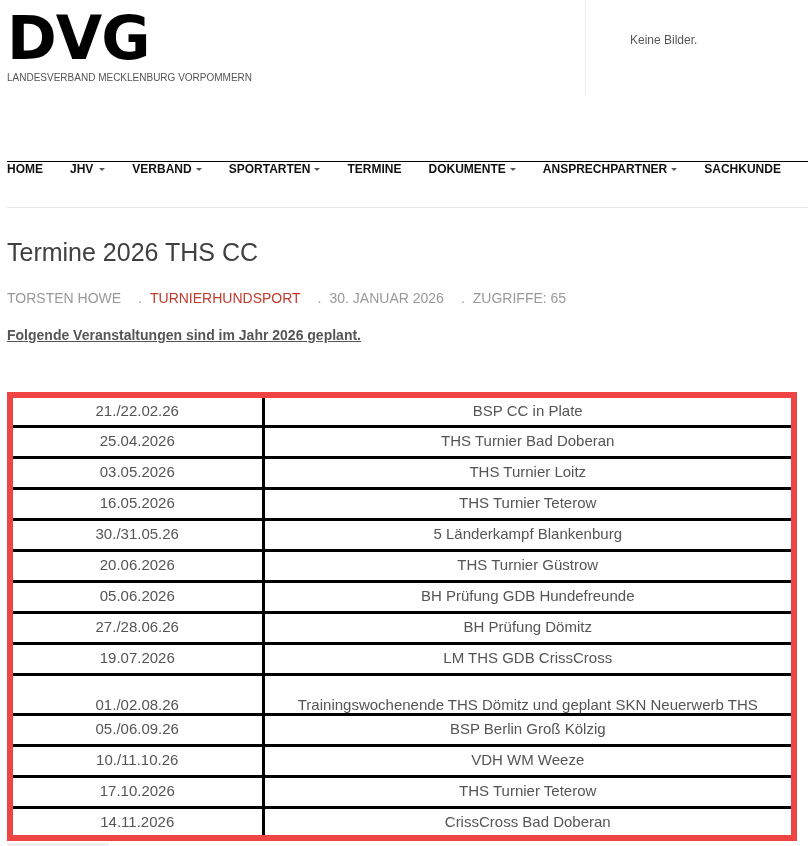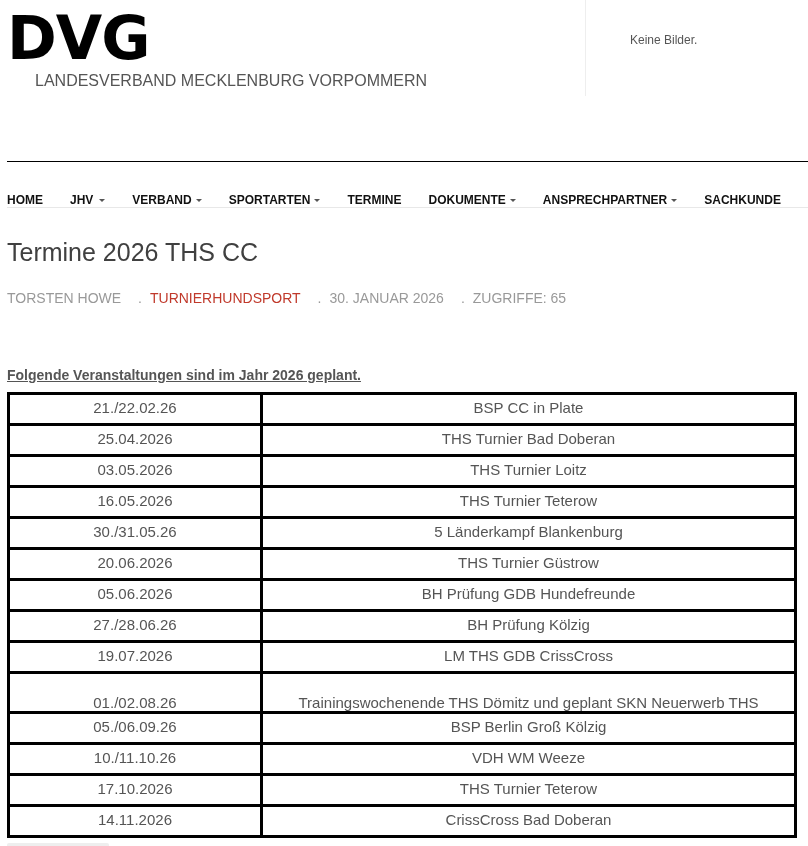--- a/index.html
+++ b/index.html
@@ -1,38 +1,38 @@
 <!DOCTYPE html>
 <html><head>
   <meta charset="utf-8">
   <style>
     * { box-sizing: border-box; margin: 0; padding: 0; }
     html, body { width: 808px; height: 846px; background: #ffffff; overflow: hidden; }
     body { font-family: "Liberation Sans", "DejaVu Sans", sans-serif; color: #333; position: relative; }
 
     .header { position: absolute; left: 0; top: 0; width: 808px; height: 100px; }
     .logo { position: absolute; left: 7px; top: 8px; font-family: "DejaVu Sans", sans-serif; font-weight: bold; font-size: 60px; line-height: 60px; color: #000; letter-spacing: -1px; }
-    .tagline { position: absolute; left: 7px; top: 72px; font-size: 16px; color: #555; letter-spacing: 0; margin-left: 28px; }
+    .tagline { position: absolute; left: 7px; top: 72px; font-size: 10px; color: #555; letter-spacing: 0; }
     .header-divider { position: absolute; left: 585px; top: 0; width: 1px; height: 96px; background: #eeeeee; }
     .header-right { position: absolute; left: 614px; top: 33px; font-size: 12px; color: #555; margin-left: 16px; }
 
     .nav { position: absolute; left: 7px; top: 161px; width: 801px; height: 47px; border-top: 1px solid #000; border-bottom: 1px solid #e8e8e8; }
-    .nav ul { list-style: none; display: flex; height: 100%; align-items: flex-end; }
+    .nav ul { list-style: none; display: flex; height: 100%; align-items: flex-start; }
     .nav li { font-size: 12px; font-weight: bold; color: #111; margin-right: 27px; white-space: nowrap; display: flex; align-items: center; }
     .nav li .caret { display: inline-block; width: 0; height: 0; border-left: 3px solid transparent; border-right: 3px solid transparent; border-top: 3px solid #555; margin-left: 4px; margin-top: 1px; }
 
     .page-title { position: absolute; left: 7px; top: 238px; font-size: 25px; color: #404040; font-weight: normal; }
     .meta { position: absolute; left: 7px; top: 290px; font-size: 14px; color: #999; display: flex; text-transform: uppercase; }
     .meta span { white-space: nowrap; }
     .meta .sep { margin: 0 8px 0 17px; }
     .meta .category { color: #c0392b; }
 
-    .intro { position: absolute; left: 7px; top: 327px; font-size: 14px; font-weight: bold; color: #555; text-decoration: underline; margin-top: 40px; }
+    .intro { position: absolute; left: 7px; top: 327px; font-size: 14px; font-weight: bold; color: #555; text-decoration: underline; }
 
-    table.events { position: absolute; left: 7px; top: 392px; width: 790px; border-collapse: collapse; border: 3px solid #ef4444; }
+    table.events { position: absolute; left: 7px; top: 392px; width: 790px; border-collapse: collapse; border: 6px solid #ef4444; }
     table.events td { border: 3px solid #000; height: 31px; text-align: center; font-size: 15px; color: #555; vertical-align: top; padding-top: 4px; }
     table.events td.date { width: 253px; border-right-width: 2px; }
     table.events tr.tall td { height: 37px; padding-top: 20px; }
 
     .footer-btn { position: absolute; left: 7px; top: 843px; width: 102px; height: 6px; background: #eeeeee; border-radius: 2px; }
   </style>
 </head>
 <body>
 
 <div class="header">
@@ -115,21 +115,21 @@
     <tr>
         <td class="date">20.06.2026</td>
         <td>THS Turnier Güstrow</td>
       </tr>
     <tr>
         <td class="date">05.06.2026</td>
         <td>BH Prüfung GDB Hundefreunde</td>
       </tr>
     <tr>
         <td class="date">27./28.06.26</td>
-        <td>BH Prüfung Kölzig</td>
+        <td>BH Prüfung Dömitz</td>
       </tr>
     <tr>
         <td class="date">19.07.2026</td>
         <td>LM THS GDB CrissCross</td>
       </tr>
     <tr class="tall">
         <td class="date">01./02.08.26</td>
         <td>Trainingswochenende THS Dömitz und geplant SKN Neuerwerb THS</td>
       </tr>
     <tr>

